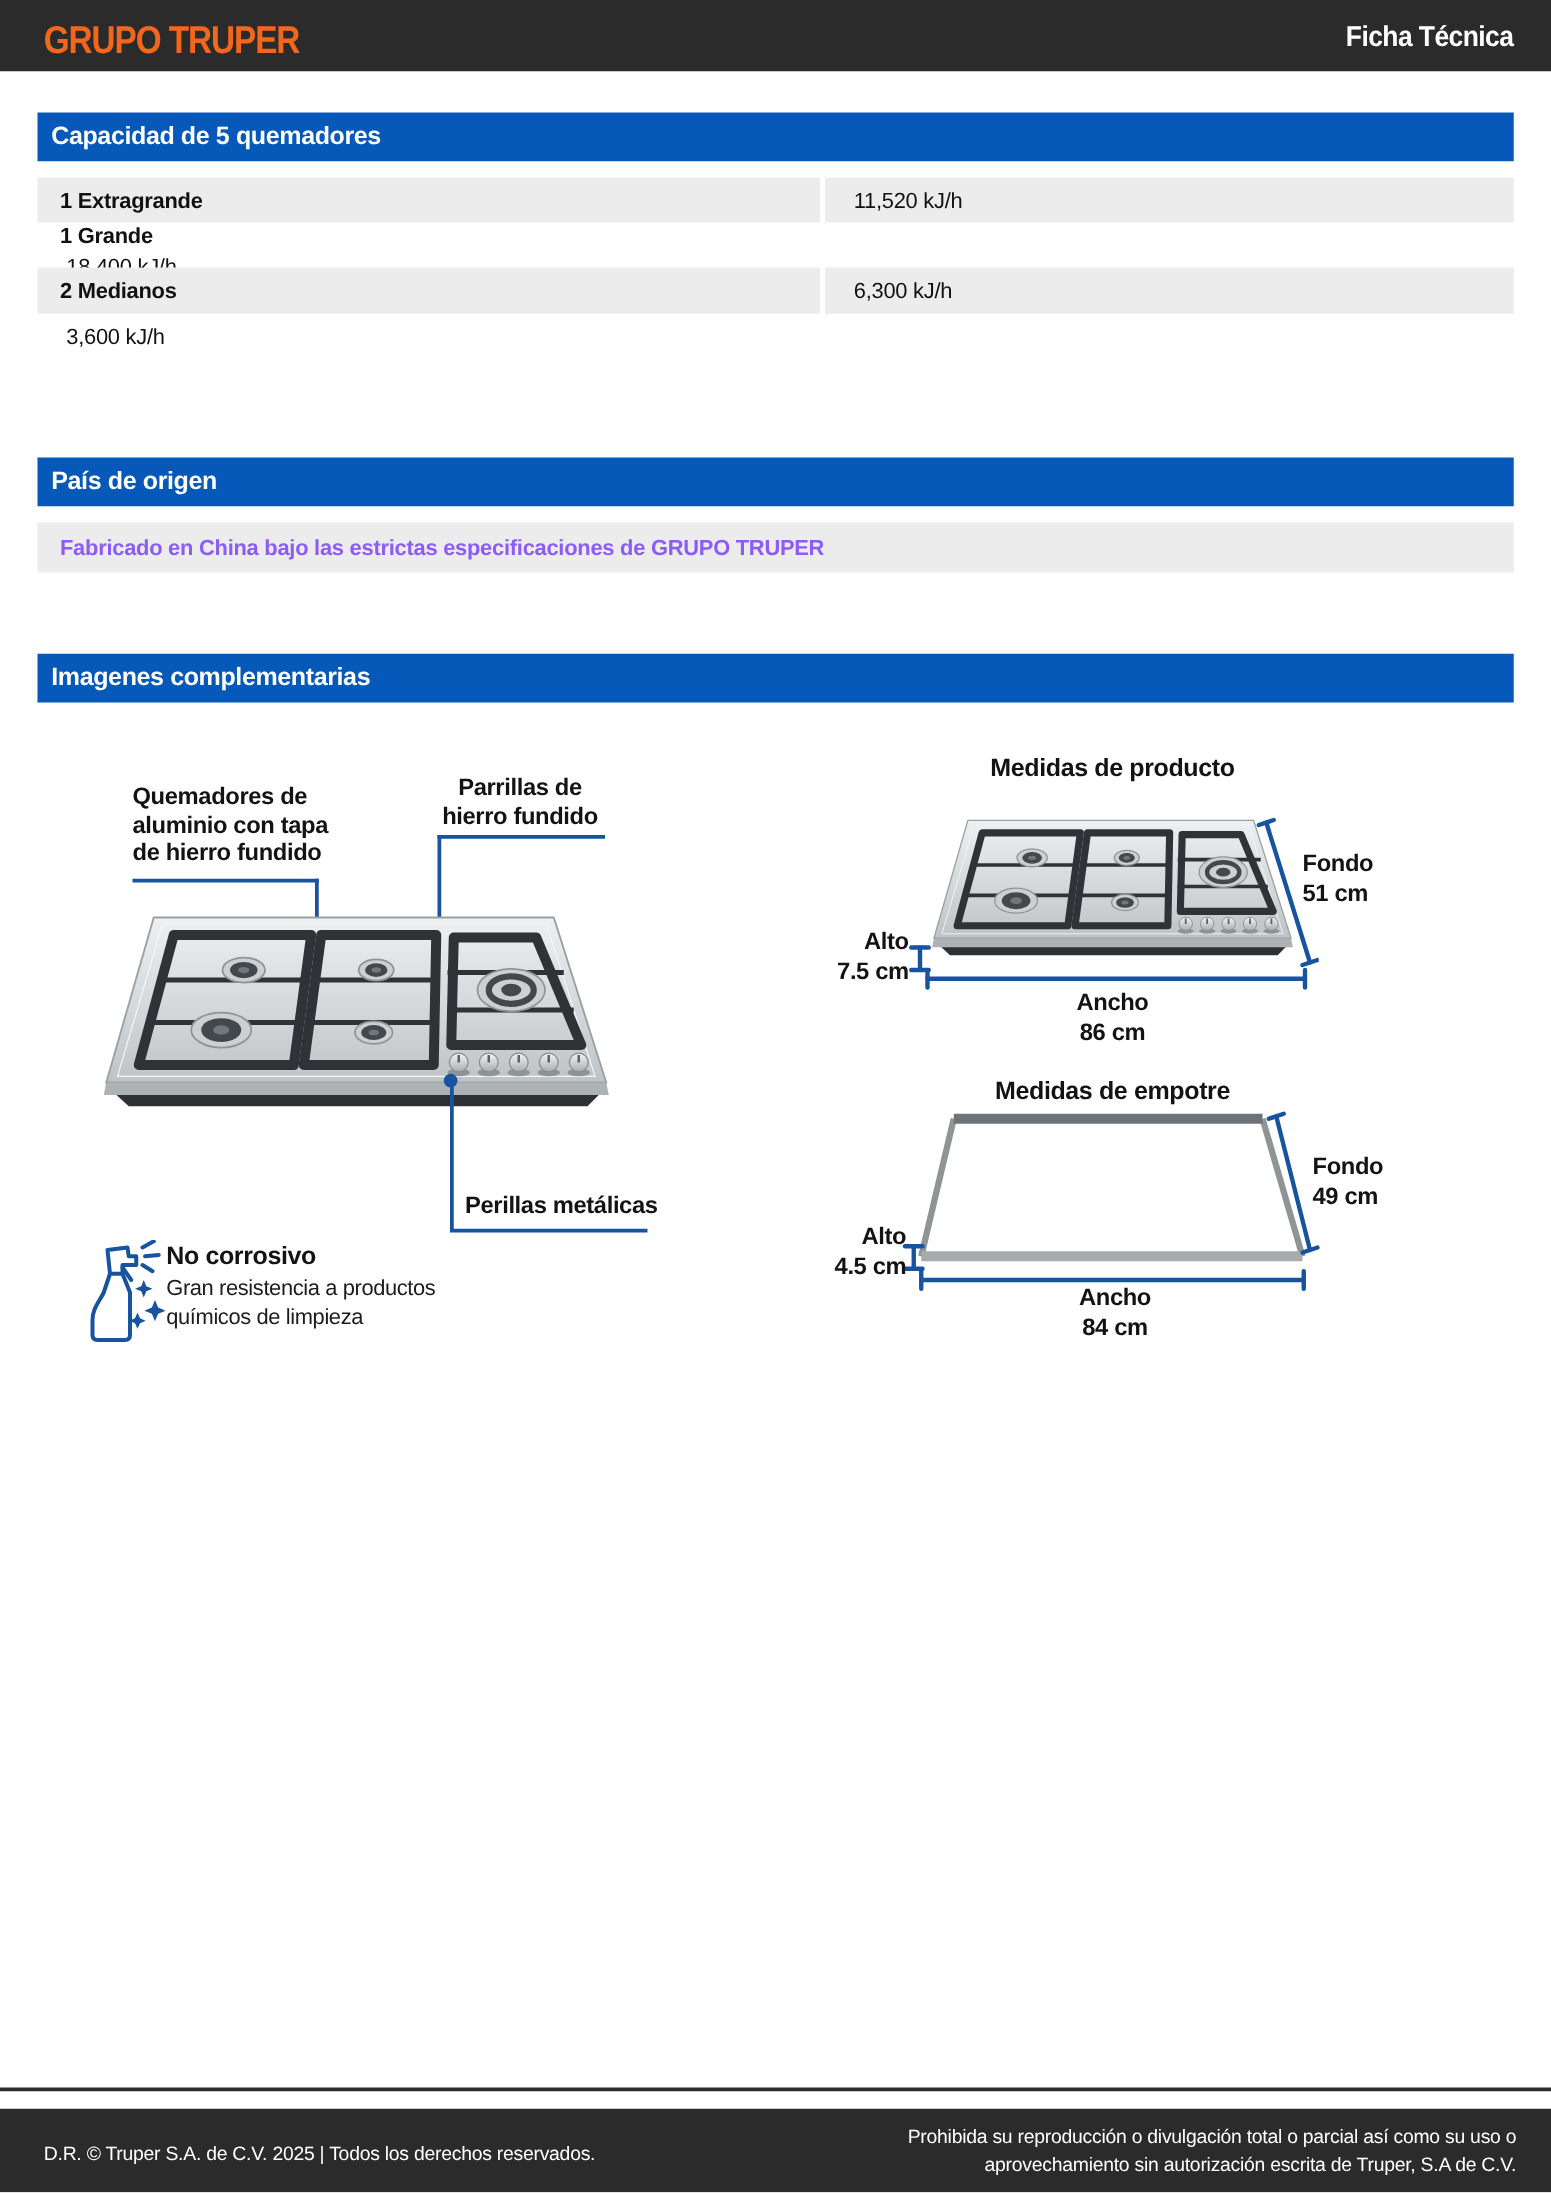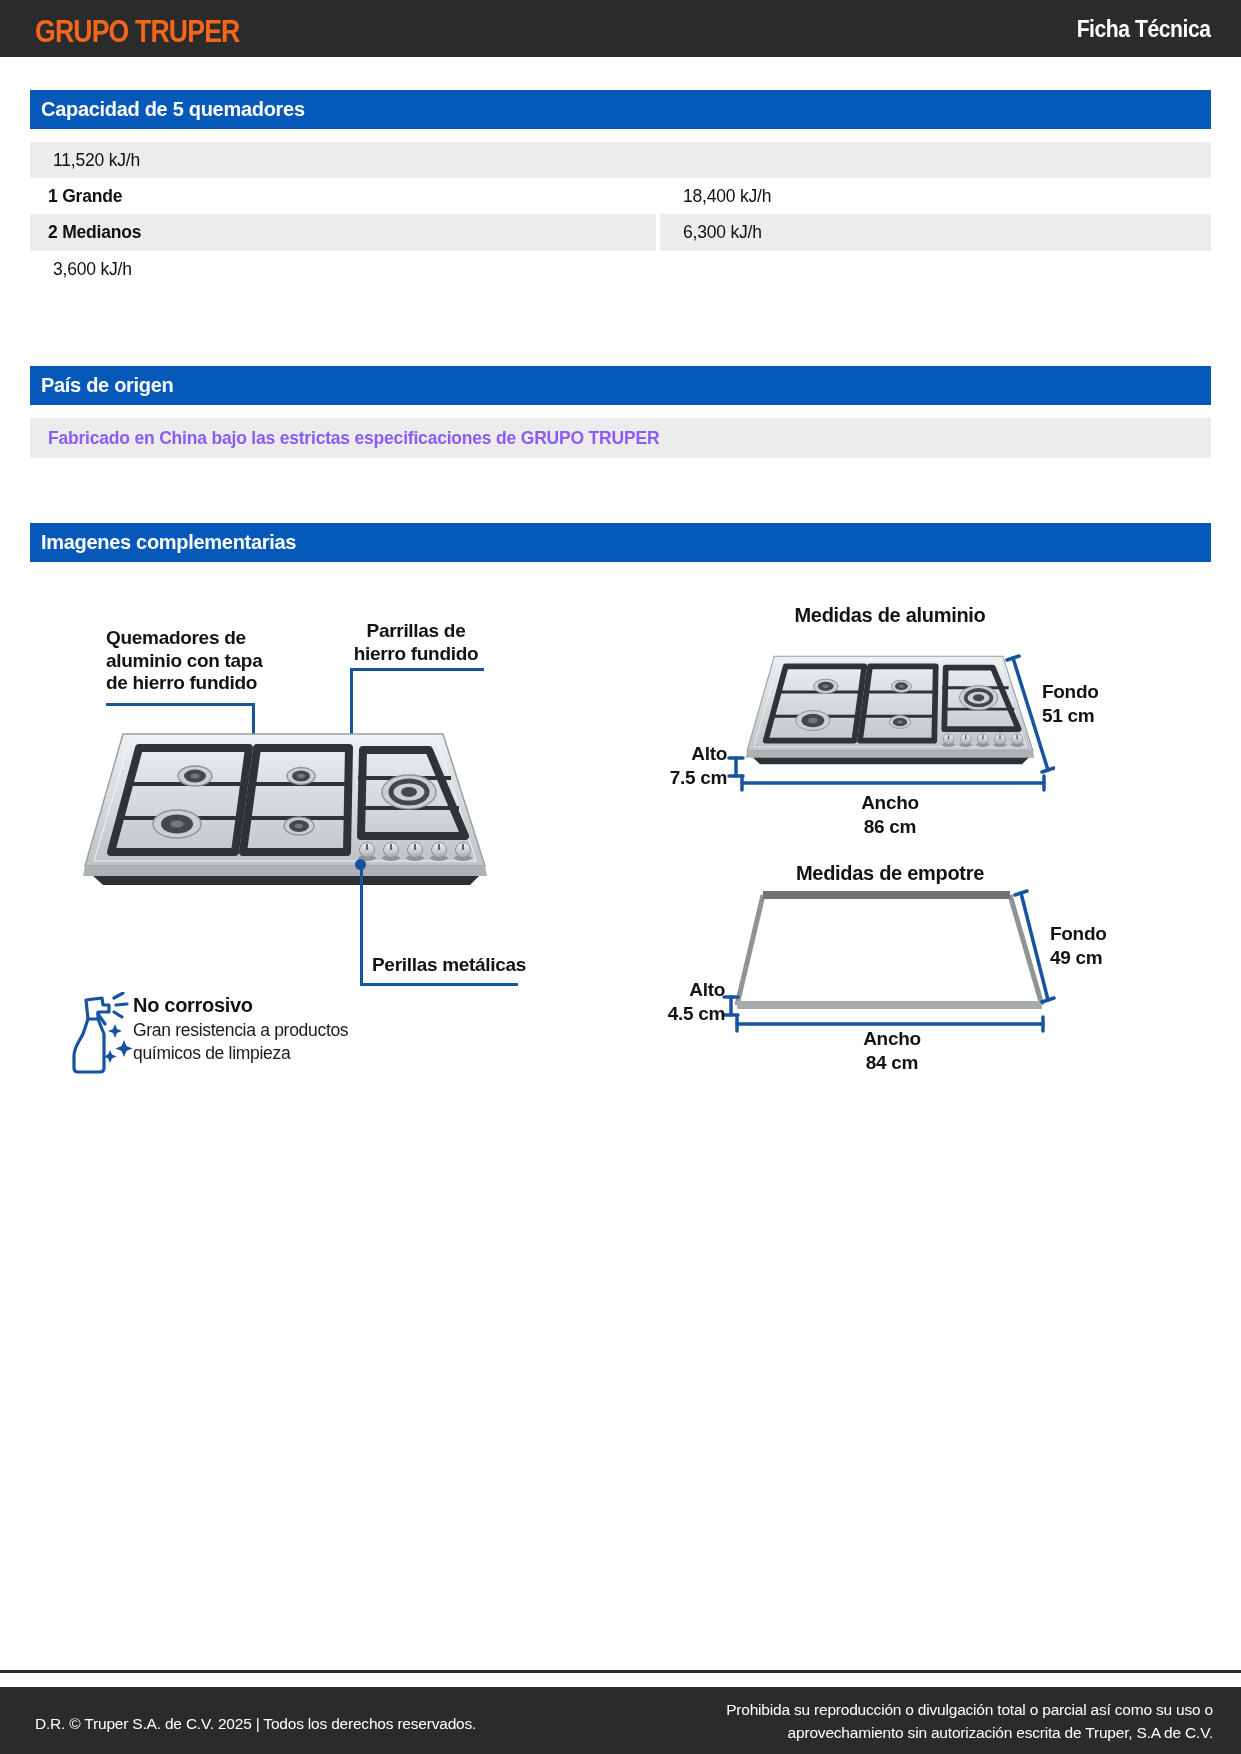--- a/index.html
+++ b/index.html
@@ -22,21 +22,21 @@
   .secbar { position:absolute; left:30px; width:1181px; height:39px; background:#0659b8; color:#fff;
             font-size:20px; font-weight:700; letter-spacing:-0.3px; line-height:39px; padding-left:11px; }
   .sec-capacity { top:90px; } .sec-origin { top:366px; } .sec-images { top:523px; }
 
   
   .trow { position:absolute; left:30px; width:1181px; height:36px; display:flex; gap:4px; }
   .trow .cell { display:flex; align-items:center; font-size:17.5px; color:#111; letter-spacing:-0.2px; }
   .trow .lbl { width:626px; padding-left:18px; font-weight:700; }
   .trow .val { flex:1; padding-left:23px; font-weight:400; }
   .striped .cell { background:#ececec; }
-  .r0 { top:142px; } .r1 { top:178px; } .r2 { top:214px; height:37px; } .r3 { top:251px; }
+  .r0 { top:142px; } .r1 { top:178px;flex-direction:column; } .r2 { top:214px; height:37px; } .r3 { top:251px; }
 
   .origin-row { position:absolute; left:30px; top:418px; width:1181px; height:40px; background:#ececec;
                 display:flex; align-items:center; padding-left:18px; font-size:17.5px; font-weight:700; color:#8b5cf6; letter-spacing:-0.2px; }
 
   
   .callout-text { position:absolute; font-size:19px; font-weight:700; color:#131313; line-height:22.5px; letter-spacing:-0.3px; }
   .cline { position:absolute; background:#17539f; }
   .cdot { position:absolute; width:11px; height:11px; border-radius:50%; background:#17539f; }
 
   .nocorr-title { position:absolute; left:133px; top:994px; font-size:20px; font-weight:700; color:#131313; letter-spacing:-0.3px; }
@@ -126,20 +126,21 @@
 
   <div class="topbar">
     <div class="logo">GRUPO TRUPER</div>
     <div class="doctitle">Ficha Técnica</div>
   </div>
 
   <div class="secbar sec-capacity">
     <span>Capacidad de 5 quemadores</span>
   </div>
   <div class="trow striped r0">
+    <div class="cell lbl">1 Extragrande</div>
     <div class="cell val">11,520 kJ/h</div>
   </div>
   <div class="trow r1">
     <div class="cell lbl">1 Grande</div>
     <div class="cell val">18,400 kJ/h</div>
   </div>
   <div class="trow striped r2">
     <div class="cell lbl">2 Medianos</div>
     <div class="cell val">6,300 kJ/h</div>
   </div>
@@ -196,21 +197,21 @@
       <path d="M62,48 l2.5,6 6,2.5 -6,2.5 -2.5,6 -2.5,-6 -6,-2.5 6,-2.5 Z"></path>
       <path d="M48,58 l2,4.5 4.5,2 -4.5,2 -2,4.5 -2,-4.5 -4.5,-2 4.5,-2 Z"></path>
     </g>
   </svg>
   <div class="nocorr-title">No corrosivo</div>
   <div class="nocorr-sub">
     <span style="display:block">Gran resistencia a productos</span>
     <span style="display:block">químicos de limpieza</span>
   </div>
 
-  <div class="diag-title" style="left:740px; top:604px;">Medidas de aluminio</div>
+  <div class="diag-title" style="left:740px; top:604px;">Medidas de producto</div>
   <svg class="abs" style="left:740px; top:652px;" width="300" height="125" viewBox="0 0 420 175">
       <use href="#cooktopSym"></use>
     </svg>
   <svg class="abs" style="left:1005px; top:650px;" width="50" height="130">
     <g stroke="#17539f" stroke-width="3.5" stroke-linecap="round">
       <line x1="8" y1="8" x2="43" y2="120"></line>
         <line x1="2" y1="10" x2="14" y2="6"></line>
         <line x1="37" y1="122" x2="49" y2="118"></line>
     </g>
   </svg>

